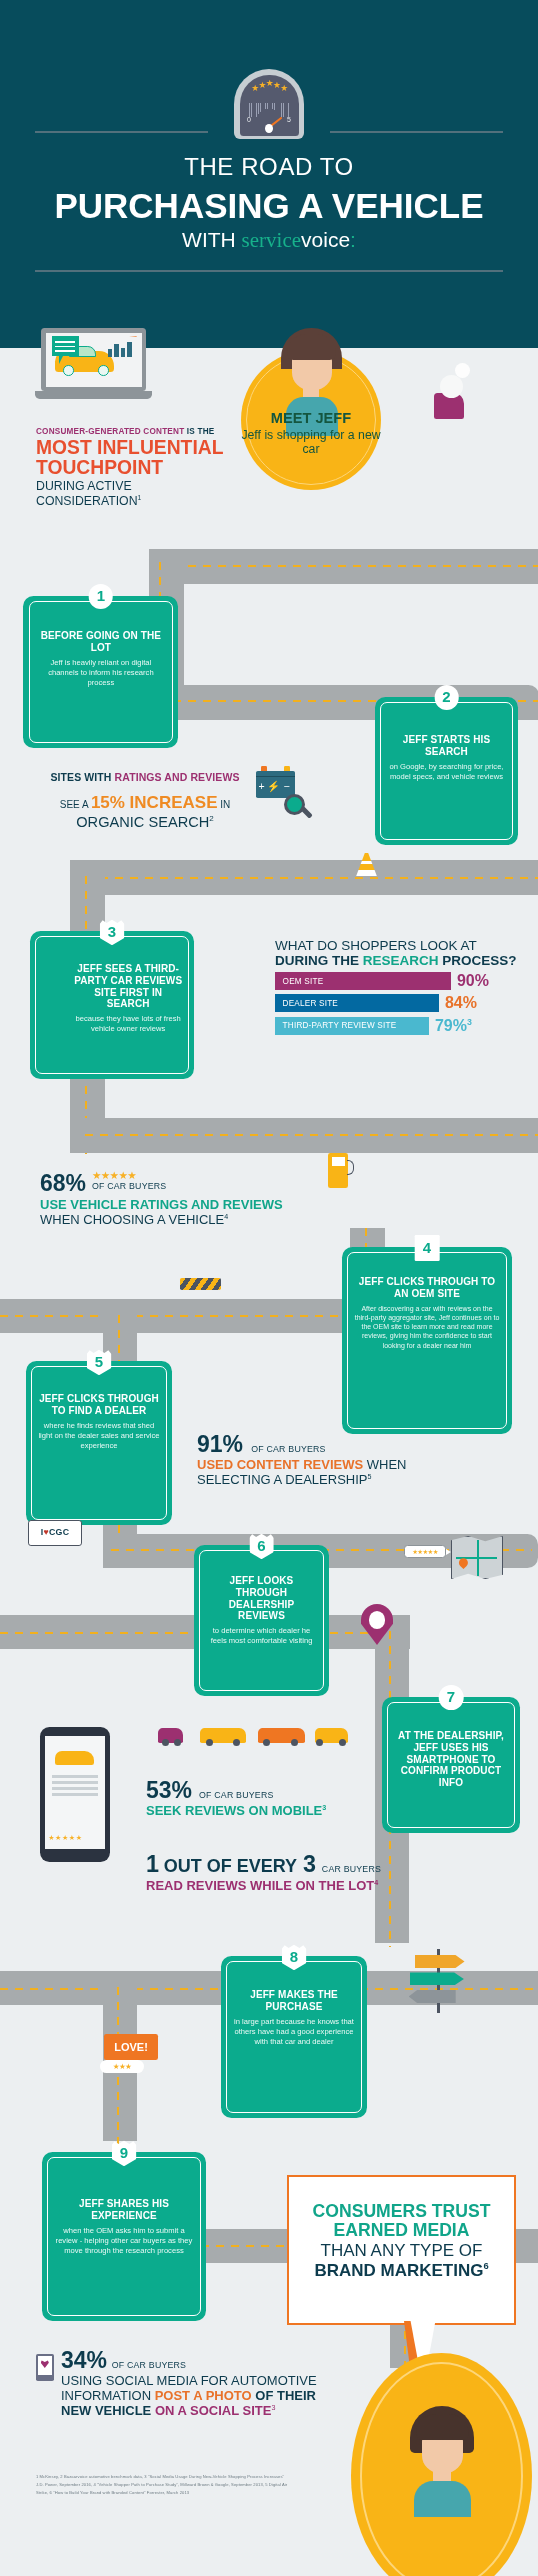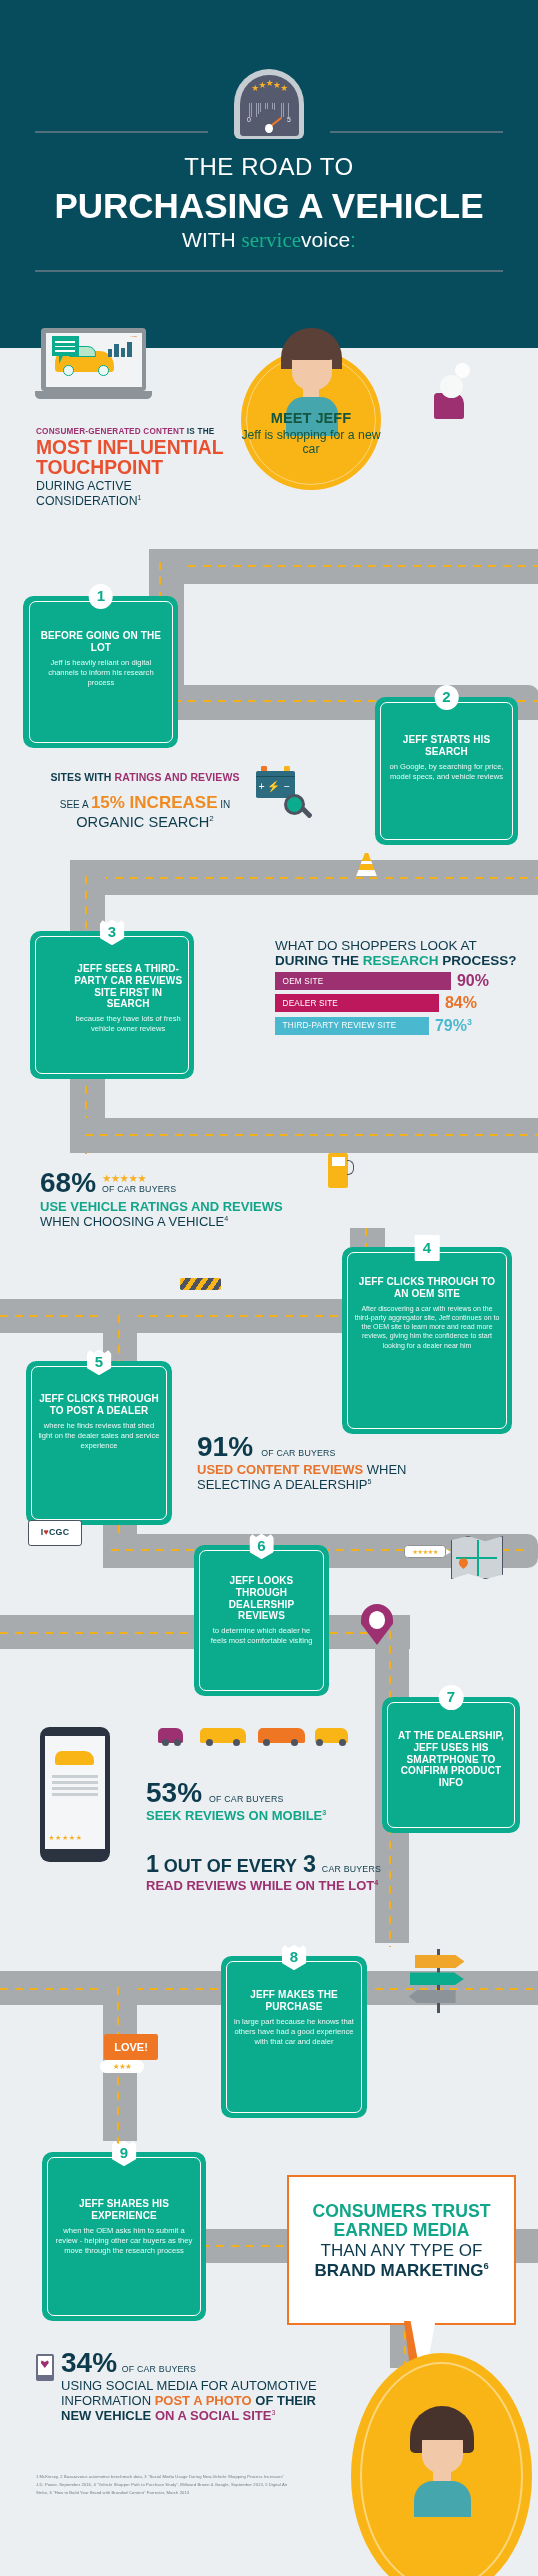--- a/index.html
+++ b/index.html
@@ -76,21 +76,21 @@
     width:24.6px; height:26px; background:#fff; color:#0bab8d;
     font-size:15px; font-weight:bold; text-align:center; line-height:26px;
     font-family:"Liberation Sans Narrow","Liberation Sans",sans-serif;
   }
   .badge.circle { border-radius:50%; width:24.6px; height:24.6px; line-height:24.6px; }
   .badge.shield { border-radius:4.7px 4.7px 8.2px 8.2px;
      clip-path:polygon(0% 18%,12% 4%,28% 14%,50% 2%,72% 14%,88% 4%,100% 18%,100% 72%,50% 100%,0% 72%); }
   .badge.square { border-radius:1.2px; }
 
   .stat { position:absolute; }
-  .stat .num { font-size:28px; font-weight:bold; color:#0d3b4d; line-height:1;
+  .stat .num { font-size:23px; font-weight:bold; color:#0d3b4d; line-height:1;
      font-family:"Liberation Sans Narrow","Liberation Sans",sans-serif; }
   .stat .lbl { font-size:8.8px; color:#0d3b4d; letter-spacing:0.2px;
      font-family:"Liberation Sans Narrow","Liberation Sans",sans-serif; }
   .stat .l1 { font-size:13px; font-weight:bold; font-family:"Liberation Sans Narrow","Liberation Sans",sans-serif; }
   .stat .l2 { font-size:13px; color:#0d3b4d; font-family:"Liberation Sans Narrow","Liberation Sans",sans-serif; }
   sup { font-size:.55em; vertical-align:super; }
 
   .teal  { color:#11a58a; }
   .orange{ color:#e8722a; }
   .plum  { color:#9c3070; }
@@ -426,21 +426,21 @@
     </div>
 
     <div class="row">
       <div class="bar" style="width:176px;background:#9c3070;">
           <span>OEM SITE</span>
         </div>
       <div class="val plum">90%</div>
     </div>
 
     <div class="row">
-      <div class="bar" style="width:164px;background:#be185d;">
+      <div class="bar" style="width:164px;background:#0369a1;">
           <span>DEALER SITE</span>
         </div>
       <div class="val orange">84%</div>
     </div>
 
     <div class="row">
       <div class="bar" style="width:154px;background:#4ab8cf;">
           <span>THIRD-PARTY REVIEW SITE</span>
         </div>
       <div class="val" style="color:#4ab8cf;"><span>79%</span><sup>3</sup></div>
@@ -471,21 +471,21 @@
     <div class="badge square">4</div>
     <div class="body" style="padding-top:29px;">
       <h3>JEFF CLICKS THROUGH TO AN OEM SITE</h3>
       <p style="font-size:7px;">After discovering a car with reviews on the third-party aggregator site, Jeff continues on to the OEM site to learn more and read more reviews, giving him the confidence to start looking for a dealer near him</p>
     </div>
   </div>
 
   <div class="sign" style="left:26px;top:1361px;width:146px;height:164px;">
     <div class="badge shield">5</div>
     <div class="body" style="padding-top:32px;">
-      <h3>JEFF CLICKS THROUGH TO POST A DEALER</h3>
+      <h3>JEFF CLICKS THROUGH TO FIND A DEALER</h3>
       <p>where he finds reviews that shed light on the dealer sales and service experience</p>
     </div>
   </div>
 
   <div class="stat" style="left:197px;top:1433px;width:316px;">
     <div style="display:flex;align-items:baseline;">
       <div class="num">91%</div>
       <div class="lbl" style="margin-left:8.2px;">OF CAR BUYERS</div>
     </div>
     <div style="margin-top:1.2px;">

